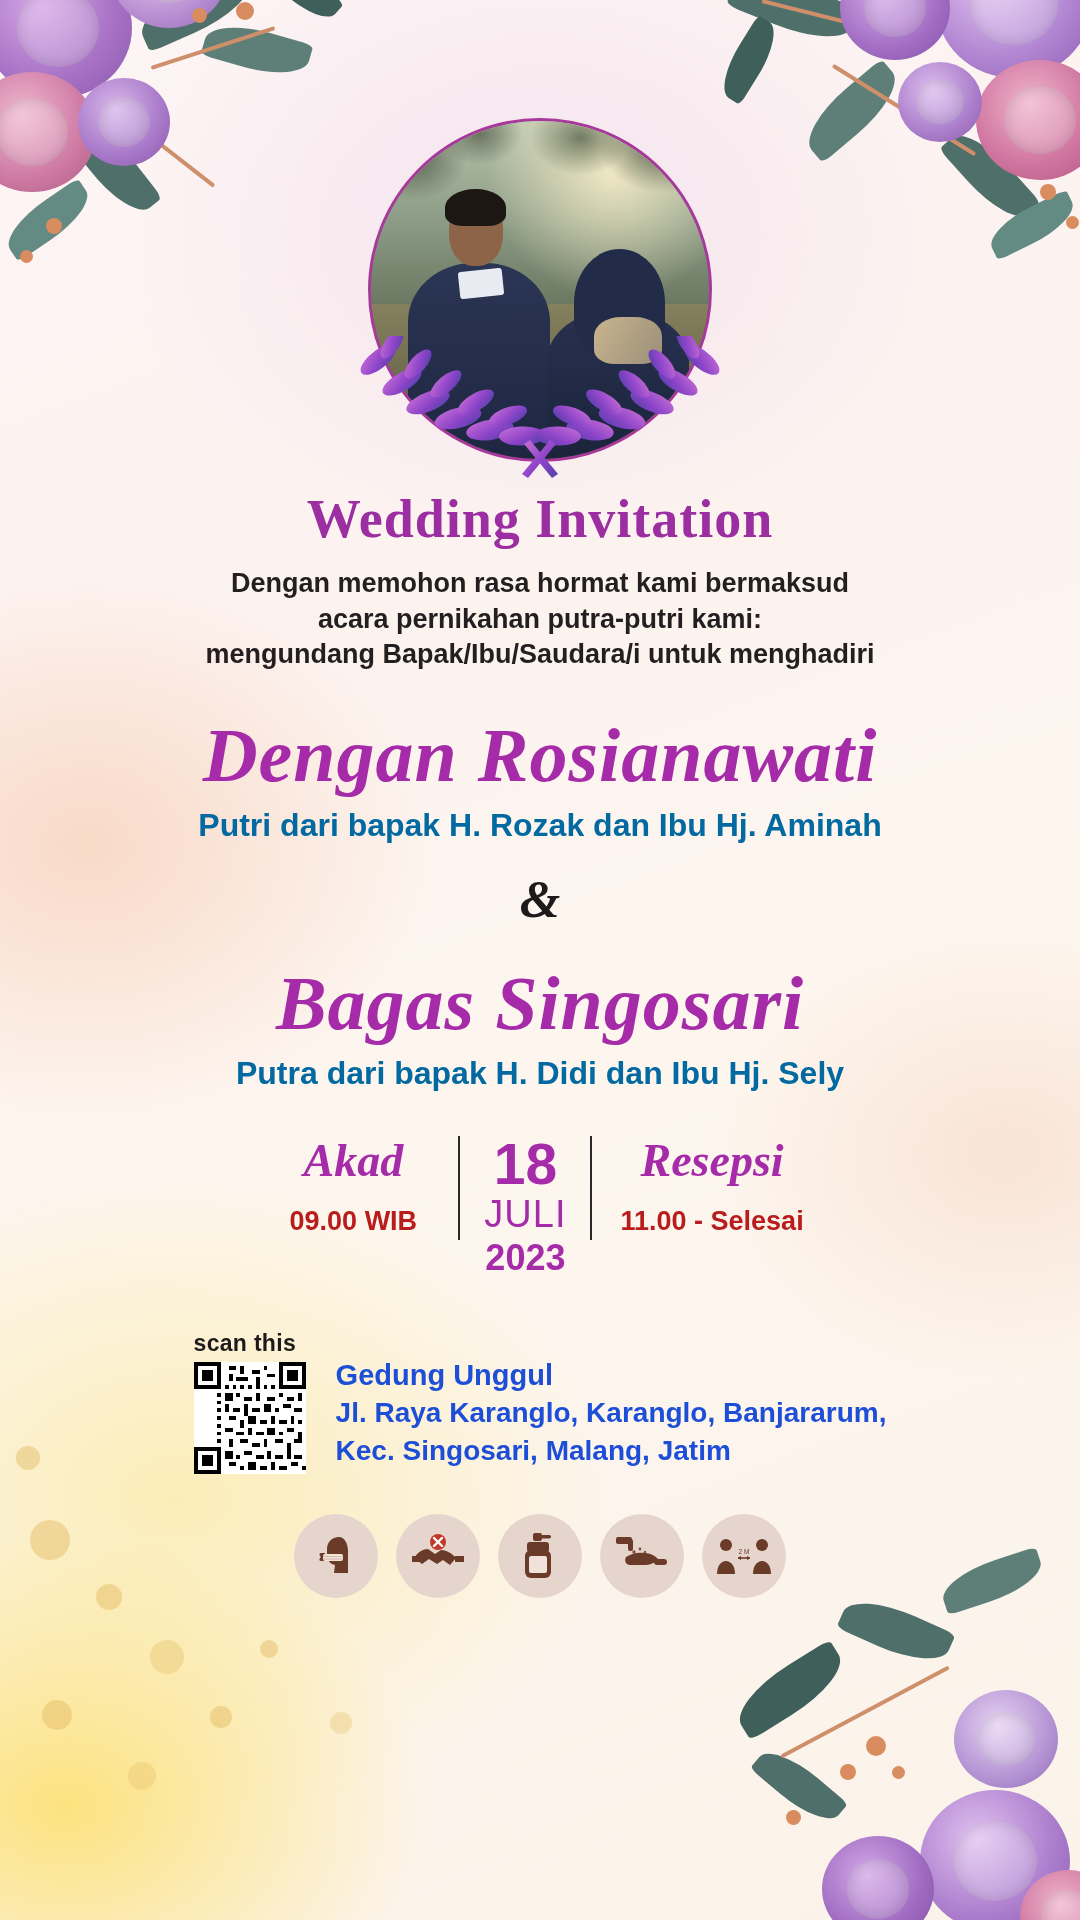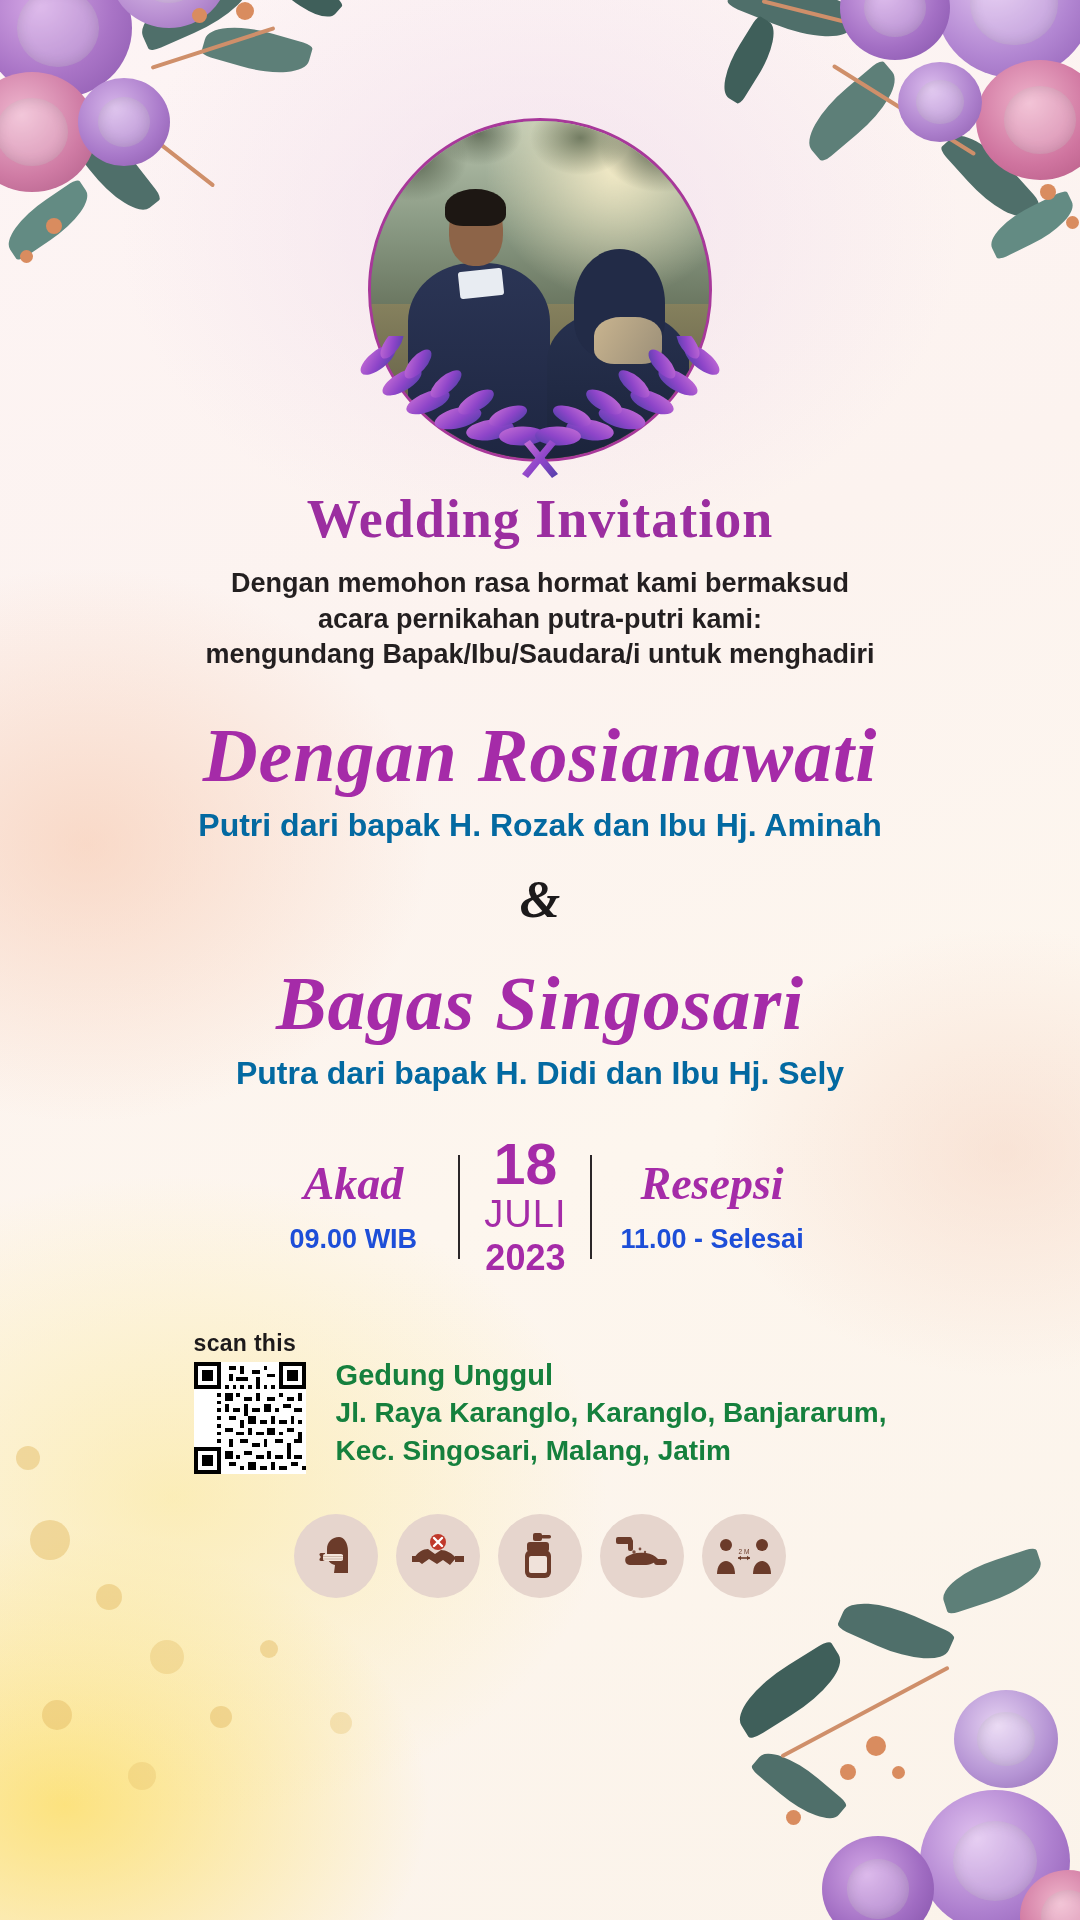--- a/index.html
+++ b/index.html
@@ -186,52 +186,52 @@
     text-align: center;
     color: #231f20;
     font-weight: 700;
     font-size: 26.5px;
     line-height: 1.4;
   }
 
   
   .schedule {
     margin-top: 44px;
-    display: flex; align-items: center; justify-content: center;
+    display: flex; align-items: flex-start; justify-content: center;
     gap: 0;
   }
   .sched-col { text-align: center; padding: 0 28px; min-width: 210px; }
   .sched-title {
     font-family: "Liberation Serif", serif;
     font-style: italic; font-weight: 700;
     font-size: 46px; color: #a52ba8; line-height: 1.1;
   }
   .sched-time {
-    margin-top: 14px; font-size: 27px; font-weight: 700; color: #1d4ed8;
+    margin-top: 20px; font-size: 27px; font-weight: 700; color: #b91c1c;
   }
   .divider { width: 2px; height: 104px; background: #2b2628; }
   .date-col { text-align: center; padding: 0 24px; color: #a52ba8; }
   .date-day { font-size: 57px; font-weight: 700; line-height: 1; }
   .date-month { font-size: 38px; font-weight: 400; line-height: 1.15; letter-spacing: 1px; }
   .date-year { font-size: 36px; font-weight: 700; line-height: 1.15; }
 
   
   .venue-block {
     margin-top: 52px;
     width: 100%;
     display: flex; justify-content: center;
     gap: 22px;
   }
   .qr-col { width: 120px; }
   .scan-label {
     font-size: 23px; font-weight: 700; color: #1d1a1b;
     margin-bottom: 5px; letter-spacing: 0.3px;
   }
   .qr { width: 112px; height: 112px; position: relative; background: #fff; }
-  .venue-text { padding-top: 26px; color: #15803d; }
+  .venue-text { padding-top: 26px; color: #1d4ed8; }
   .venue-name { font-size: 29px; font-weight: 700; line-height: 1.32; }
   .venue-addr { font-size: 28px; font-weight: 700; line-height: 1.34; }
 
   
   .icons-row {
     margin-top: 40px;
     display: flex; justify-content: center; gap: 18px;
   }
   .icon-circle {
     width: 84px; height: 84px; border-radius: 50%;

